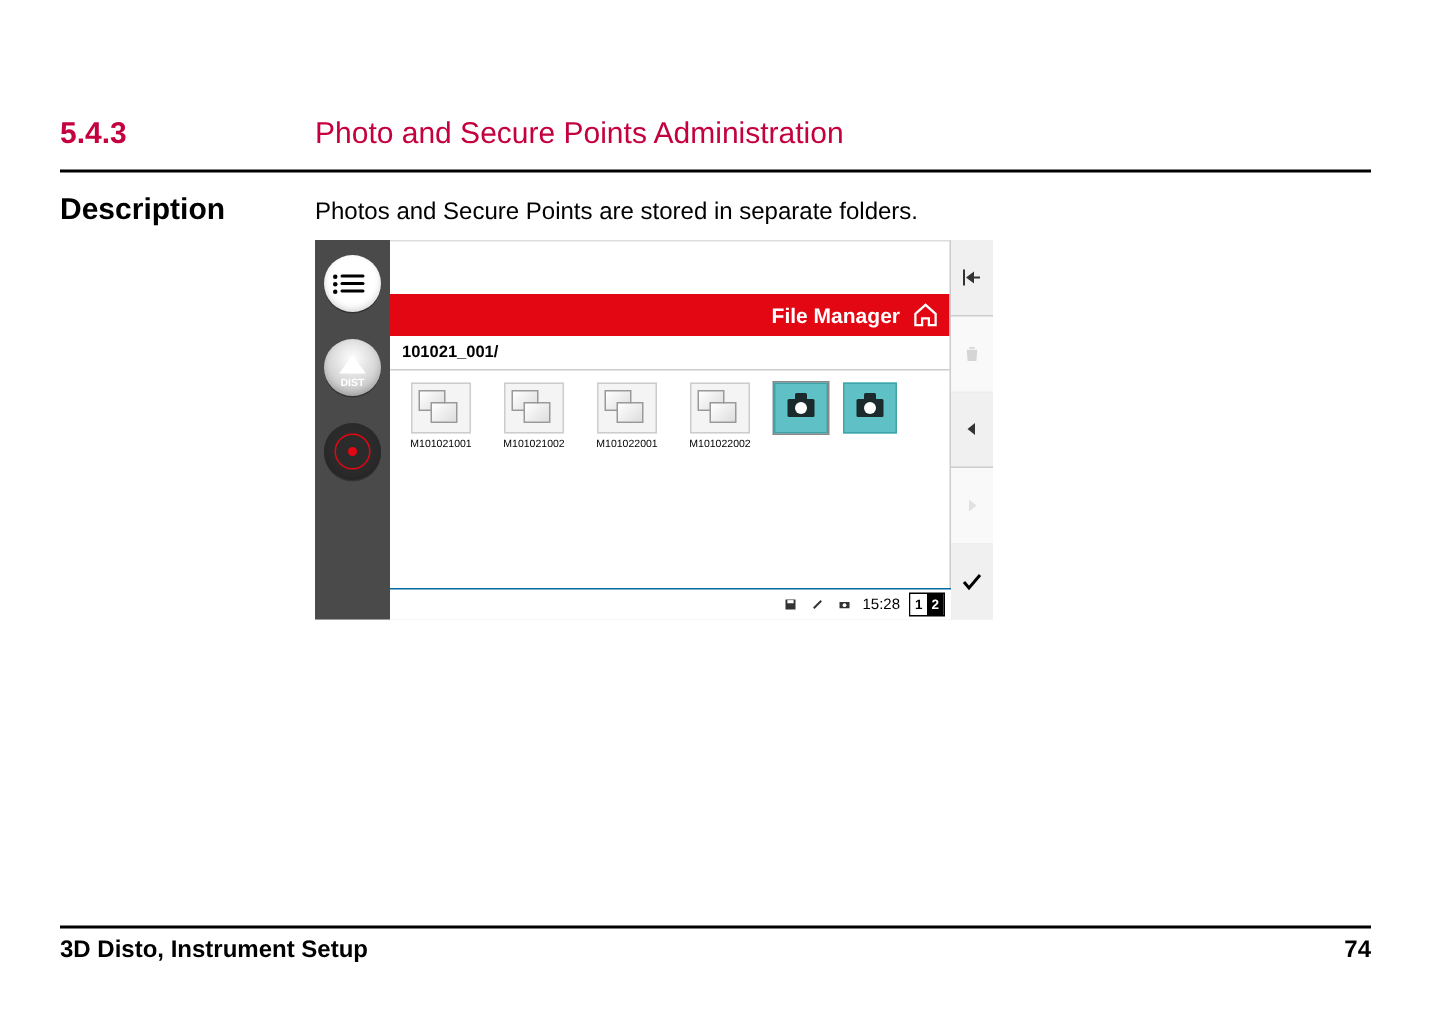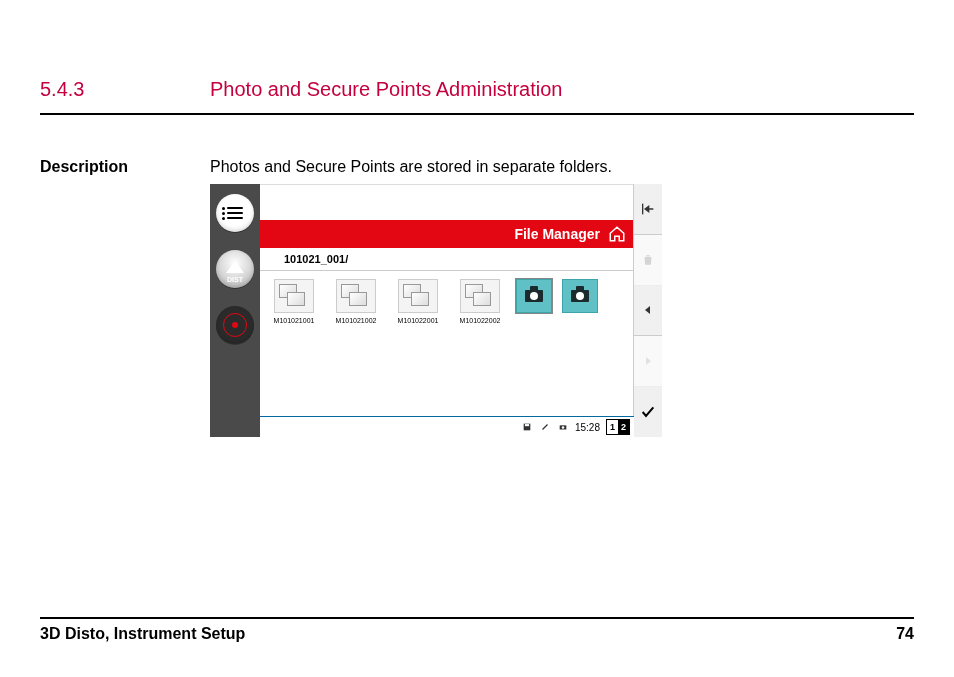--- a/index.html
+++ b/index.html
@@ -20,42 +20,41 @@
     bottom: 40px;
   }
   .h-row {
     display: flex;
     align-items: baseline;
     margin-bottom: 12px;
   }
   .section-num {
     width: 170px;
     color: #c4003f;
-    font-weight: 400;
+    font-weight: 700;
     font-size: 20px;
   }
   .section-title {
     color: #c4003f;
     font-weight: 400;
     font-size: 20px;
   }
   .hr-thick {
     height: 2px;
     background: #000;
     margin: 6px 0 14px 0;
   }
   .desc-row {
     display: flex;
     align-items: baseline;
   }
   .desc-label {
     width: 170px;
     font-weight: 700;
-    font-size: 16px;
-    margin-top: 29px;
+    font-size: 20px;
   }
   .desc-body {
     font-size: 16px;
   }
   .screenshot {
     margin-top: 8px;
     margin-left: 170px;
     width: 452px;
     height: 253px;
     position: relative;
@@ -139,21 +138,21 @@
     gap:8px;
   }
   .home-ico {
     width:18px; height:18px;
     display:flex; align-items:center; justify-content:center;
   }
   .path-bar {
     height:22px;
     border-bottom:1px solid #ccc;
     display:flex; align-items:center;
-    padding:0 24px;
+    padding:0 8px;
     font-size:11px;
     font-weight:700;
   }
   .content-area {
     flex:1;
     padding:8px 6px;
     display:flex; gap:6px;
     align-items:flex-start;
   }
   .file-item {

